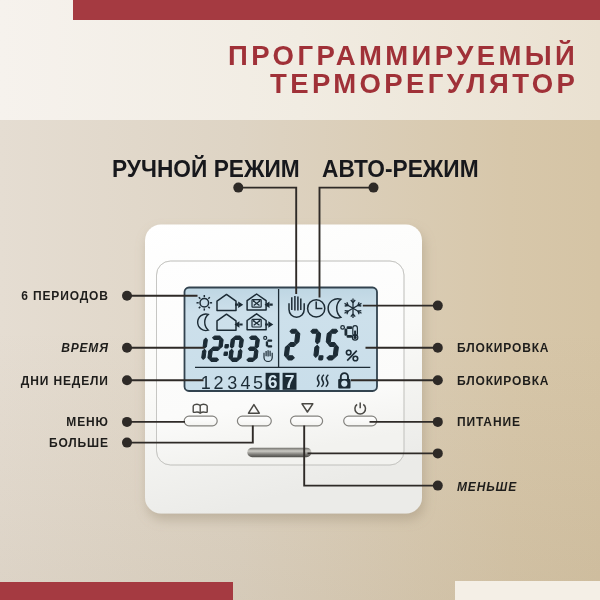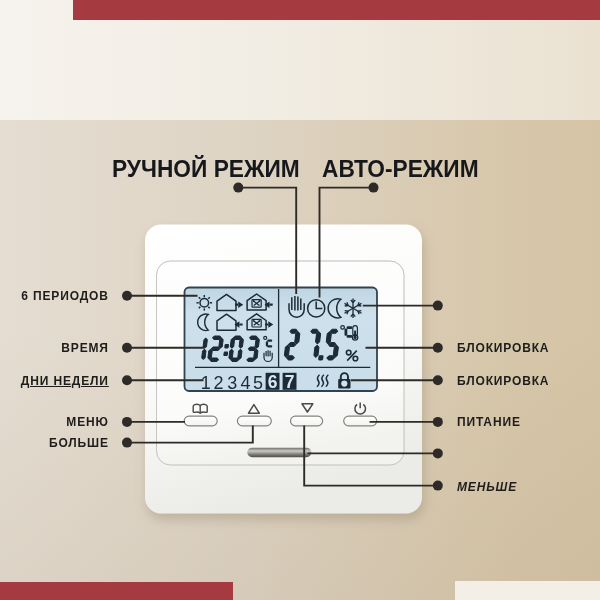--- a/index.html
+++ b/index.html
@@ -25,30 +25,32 @@
 
   <div class="bar" style="left:0; top:0; width:600px; height:119.5px;
        background:linear-gradient(90deg, #f6f2ed 0%, #f1ece2 50%, #eae1d1 100%);"></div>
 
   <div class="bar" style="left:72.5px; top:0; width:527.5px; height:19.5px; background:#a53a41;"></div>
 
   <div class="bar" style="left:0; top:582px; width:233px; height:18px; background:#a53a41;"></div>
 
   <div class="bar" style="left:454.5px; top:581px; width:145.5px; height:19px; background:#f4efe6;"></div>
 
+  <div style="position:absolute; top:42.4px; right:21.8px; text-align:right; color:#a03138;
+              font-weight:bold; font-size:27.5px; letter-spacing:3.4px; line-height:28px;">ПРОГРАММИРУЕМЫЙ<br>ТЕРМОРЕГУЛЯТОР</div>
 
   <div class="head" style="left:112.4px; top:157.8px;">РУЧНОЙ РЕЖИМ</div>
 
   <div class="head" style="left:322px; top:157.8px;">АВТО-РЕЖИМ</div>
 
   <div class="label llabel" style="top:290.1px;">6 ПЕРИОДОВ</div>
 
-  <div class="label llabel" style="top:342.1px;">ВРЕМЯ</div>
-
-  <div class="label llabel" style="top:374.6px;text-decoration:underline;">ДНИ НЕДЕЛИ</div>
+  <div class="label llabel" style="top:342.1px;font-style:italic;">ВРЕМЯ</div>
+
+  <div class="label llabel" style="top:374.6px;">ДНИ НЕДЕЛИ</div>
 
   <div class="label llabel" style="top:416.2px;">МЕНЮ</div>
 
   <div class="label llabel" style="top:436.9px;">БОЛЬШЕ</div>
 
 
   <div class="label rlabel" style="top:342.1px;">БЛОКИРОВКА</div>
 
   <div class="label rlabel" style="top:374.6px;">БЛОКИРОВКА</div>
 

